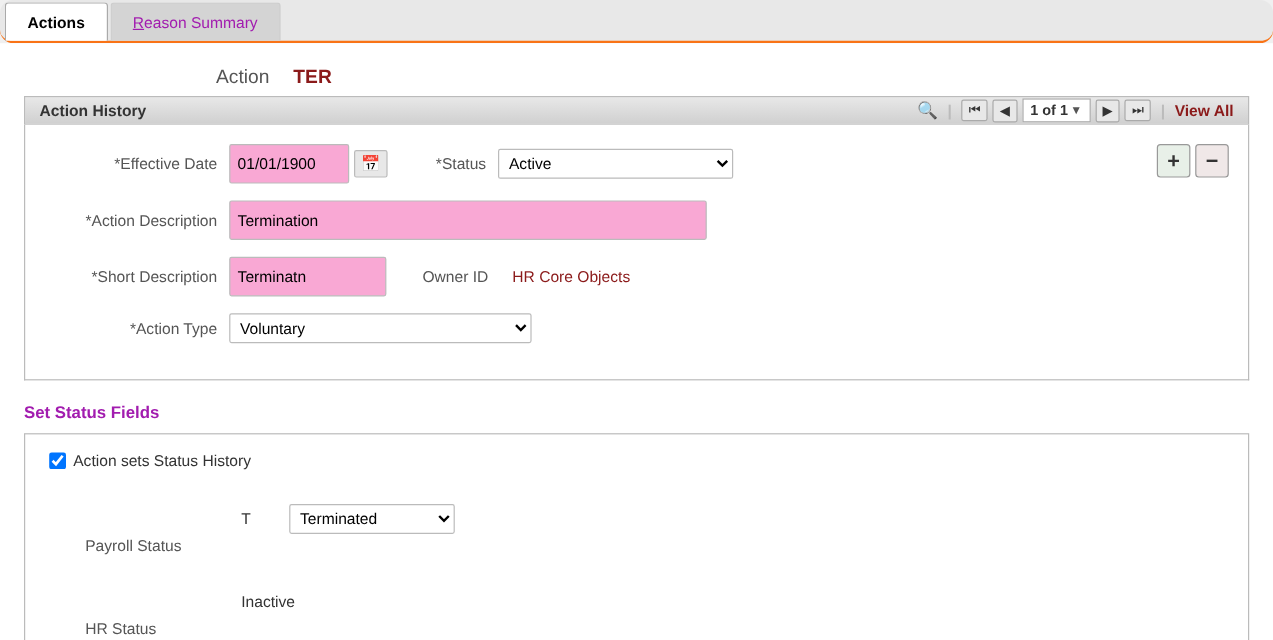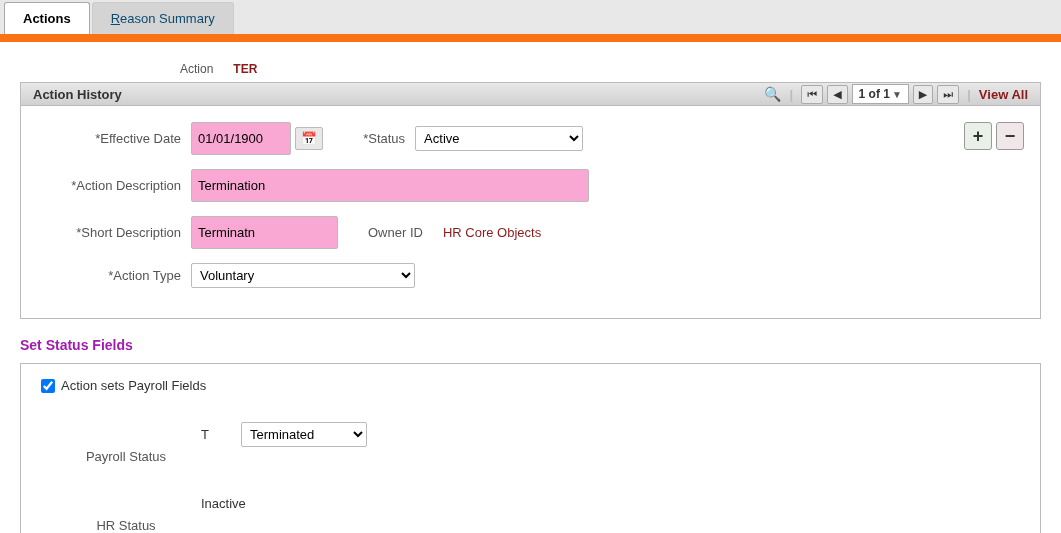--- a/index.html
+++ b/index.html
@@ -8,34 +8,35 @@
       font-size: 13px;
       background: #f0f0f0;
       color: #333;
     }
 
     
     .tabs-bar {
       display: flex;
       align-items: flex-end;
       background: #e8e8e8;
-      border-bottom: 8px solid #f97316;
+      border-bottom: 2px solid #f97316;
       padding: 0 0 0 4px;
       padding-top: 2px;
+      border-radius: 11px;
     }
     .tab {
       padding: 8px 18px;
       cursor: pointer;
       border: 1px solid #ccc;
       border-bottom: none;
       background: #d4d4d4;
       margin-right: 2px;
       border-radius: 3px 3px 0 0;
       font-size: 13px;
-      color: #0c4a6e;
+      color: #a21caf;
     }
     .tab.active {
       background: #fff;
       font-weight: bold;
       border-color: #aaa;
       color: #000;
     }
     .tab .underline-char {
       text-decoration: underline;
     }
@@ -44,21 +45,21 @@
     .main-content {
       background: #fff;
       padding: 10px 20px 20px 20px;
     }
 
     
     .action-line {
       display: flex;
       gap: 20px;
       padding: 10px 0 6px 160px;
-      font-size: 12px;
+      font-size: 16px;
       color: #555;
     }
     .action-line .action-label {
       color: #555;
     }
     .action-line .action-value {
       color: #8b1a1a;
       font-weight: bold;
     }
 
@@ -279,21 +280,21 @@
     
     .status-row {
       display: flex;
       align-items: center;
       margin-bottom: 10px;
       padding-left: 30px;
       gap: 10px;
     }
     .status-row-label {
       width: 110px;
-      text-align: center;
+      text-align: left;
       color: #555;
       font-size: 13px;
       margin-top: 44px;
     }
     .status-row-value {
       color: #333;
       font-size: 13px;
       font-weight: normal;
       min-width: 20px;
     }
@@ -352,64 +353,64 @@
     </div>
 
     <div class="form-row eff-date-row">
       <span class="form-label lbl-eff">*Effective Date</span>
       <div class="date-field-wrap">
         <input type="text" class="form-control-text" value="01/01/1900" style="width: 100px;">
         <button class="calendar-btn">📅</button>
       </div>
       <span style="margin-left:30px;" class="form-label">*Status</span>
       <div class="status-select-wrap">
-        <select class="form-control-select" style="width:168px">
+        <select class="form-control-select" style="width:196px">
           <option value="Active" selected="">Active</option>
           <option value="Inactive">Inactive</option>
         </select>
       </div>
     </div>
 
     <div class="form-row">
       <span class="form-label lbl-action-desc">*Action Description</span>
       <input type="text" class="form-control-text" style="width: 398px;" value="Termination">
     </div>
 
     <div class="form-row">
       <span class="form-label lbl-short-desc">*Short Description</span>
-      <input type="text" class="form-control-text" style="width: 147px;" value="Terminatn">
+      <input type="text" class="form-control-text" style="width: 131px;" value="Terminatn">
       <div class="owner-id-section">
         <span class="owner-id-label">Owner ID</span>
         <span class="owner-id-value">HR Core Objects</span>
       </div>
     </div>
 
     <div class="form-row">
       <span class="form-label lbl-action-type">*Action Type</span>
-      <select class="form-control-select" style="width:224px">
+      <select class="form-control-select" style="width:252px">
         <option value="Voluntary" selected="">Voluntary</option>
         <option value="Involuntary">Involuntary</option>
       </select>
     </div>
 
   </div>
 
   <div class="set-status-section">
     <div class="set-status-title">Set Status Fields</div>
     <div class="set-status-body">
 
       <div class="checkbox-row">
         <input type="checkbox" checked="" style="">
-        <span class="checkbox-lbl">Action sets Payroll Fields</span>
+        <span class="checkbox-lbl">Action sets Status History</span>
       </div>
 
       <div class="status-row">
         <span class="status-row-label">Payroll Status</span>
         <span class="status-row-value" style="margin-left:10px;margin-right:10px;">T</span>
-        <select class="form-control-select" style="width:126px">
+        <select class="form-control-select" style="width:138px">
           <option value="Terminated" selected="">Terminated</option>
           <option value="Active">Active</option>
         </select>
       </div>
 
       <div class="status-row">
         <span class="status-row-label">HR Status</span>
         <span class="status-row-value" style="margin-left:10px;">Inactive</span>
       </div>
 

